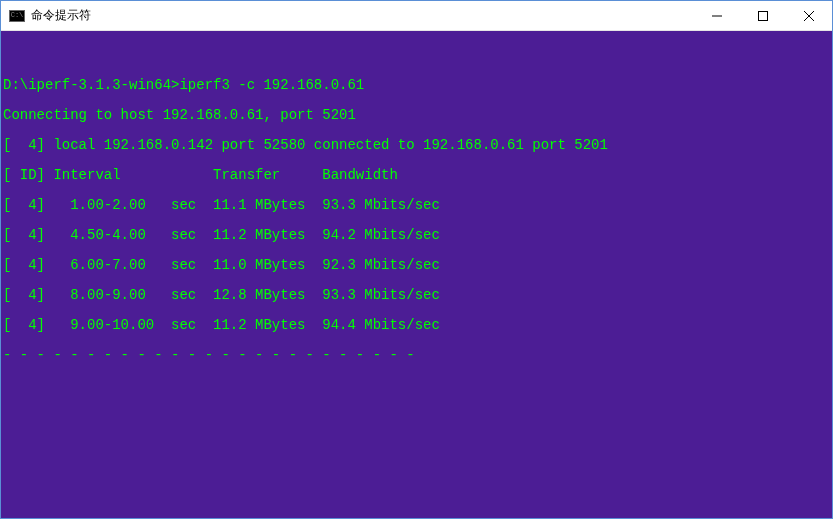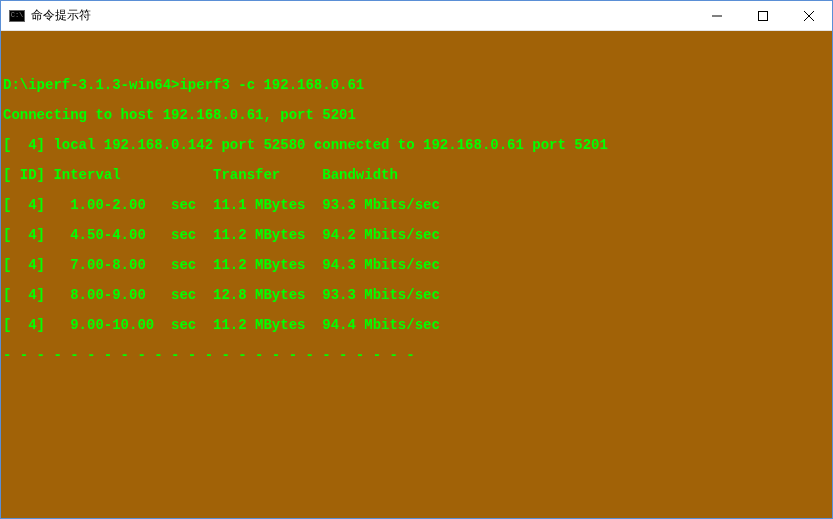--- a/index.html
+++ b/index.html
@@ -4,21 +4,21 @@
 <style>
   * { margin: 0; padding: 0; box-sizing: border-box; }
   body { background: #333; font-family: Consolas, 'Courier New', monospace; width: 833px; height: 519px; overflow: hidden; }
   .window { width: 833px; height: 519px; background: #fff; border: 1px solid #5a8fd6; display: flex; flex-direction: column; }
   .title-bar { height: 30px; background: #fff; display: flex; align-items: center; padding-left: 8px; border-bottom: 1px solid #e5e5e5; }
   .title-icon { width: 16px; height: 12px; background: #000; border: 1px solid #666; margin-right: 6px; display: flex; align-items: center; justify-content: center; }
   .title-icon-inner { color: #888; font-size: 7px; line-height: 1; }
   .title-text { font-size: 12px; font-family: 'Microsoft YaHei', sans-serif; color: #000; flex: 1; }
   .window-controls { display: flex; height: 100%; }
   .win-btn { width: 46px; height: 100%; display: flex; align-items: center; justify-content: center; font-size: 10px; color: #000; cursor: pointer; }
-  .terminal { flex: 1; background: #a16207; color: #00ff00; font-size: 14px; line-height: 15px; padding: 2px 0 0 2px; white-space: pre; overflow: hidden; letter-spacing: 0; font-weight: bold; }
+  .terminal { flex: 1; background: #4c1d95; color: #00ff00; font-size: 14px; line-height: 15px; padding: 2px 0 0 2px; white-space: pre; overflow: hidden; letter-spacing: 0; }
   .terminal-line { min-height: 15px; }
   @keyframes blink { 50% { opacity: 0; } }
 </style>
 </head>
 <body>
 
 <div class="window">
   <div class="title-bar">
     <div class="title-icon">
         <span class="title-icon-inner">C:\</span>
@@ -44,21 +44,21 @@
     </div>
   </div>
   <div class="terminal">
 <div class="terminal-line"></div>
 <div class="terminal-line"><span>D:\iperf-3.1.3-win64&gt;</span><span>iperf3 -c 192.168.0.61</span></div>
 <div class="terminal-line">Connecting to host 192.168.0.61, port 5201</div>
 <div class="terminal-line">[  4] local 192.168.0.142 port 52580 connected to 192.168.0.61 port 5201</div>
 <div class="terminal-line">[ ID] Interval           Transfer     Bandwidth</div>
 <div class="terminal-line">[  4]   1.00-2.00   sec  11.1 MBytes  93.3 Mbits/sec</div>
 <div class="terminal-line">[  4]   4.50-4.00   sec  11.2 MBytes  94.2 Mbits/sec</div>
-<div class="terminal-line">[  4]   7.00-8.00   sec  11.2 MBytes  94.3 Mbits/sec</div>
+<div class="terminal-line">[  4]   6.00-7.00   sec  11.0 MBytes  92.3 Mbits/sec</div>
 <div class="terminal-line">[  4]   8.00-9.00   sec  12.8 MBytes  93.3 Mbits/sec</div>
 <div class="terminal-line">[  4]   9.00-10.00  sec  11.2 MBytes  94.4 Mbits/sec</div>
 <div class="terminal-line">- - - - - - - - - - - - - - - - - - - - - - - - -</div>
 
 
 
 
 
 
 

